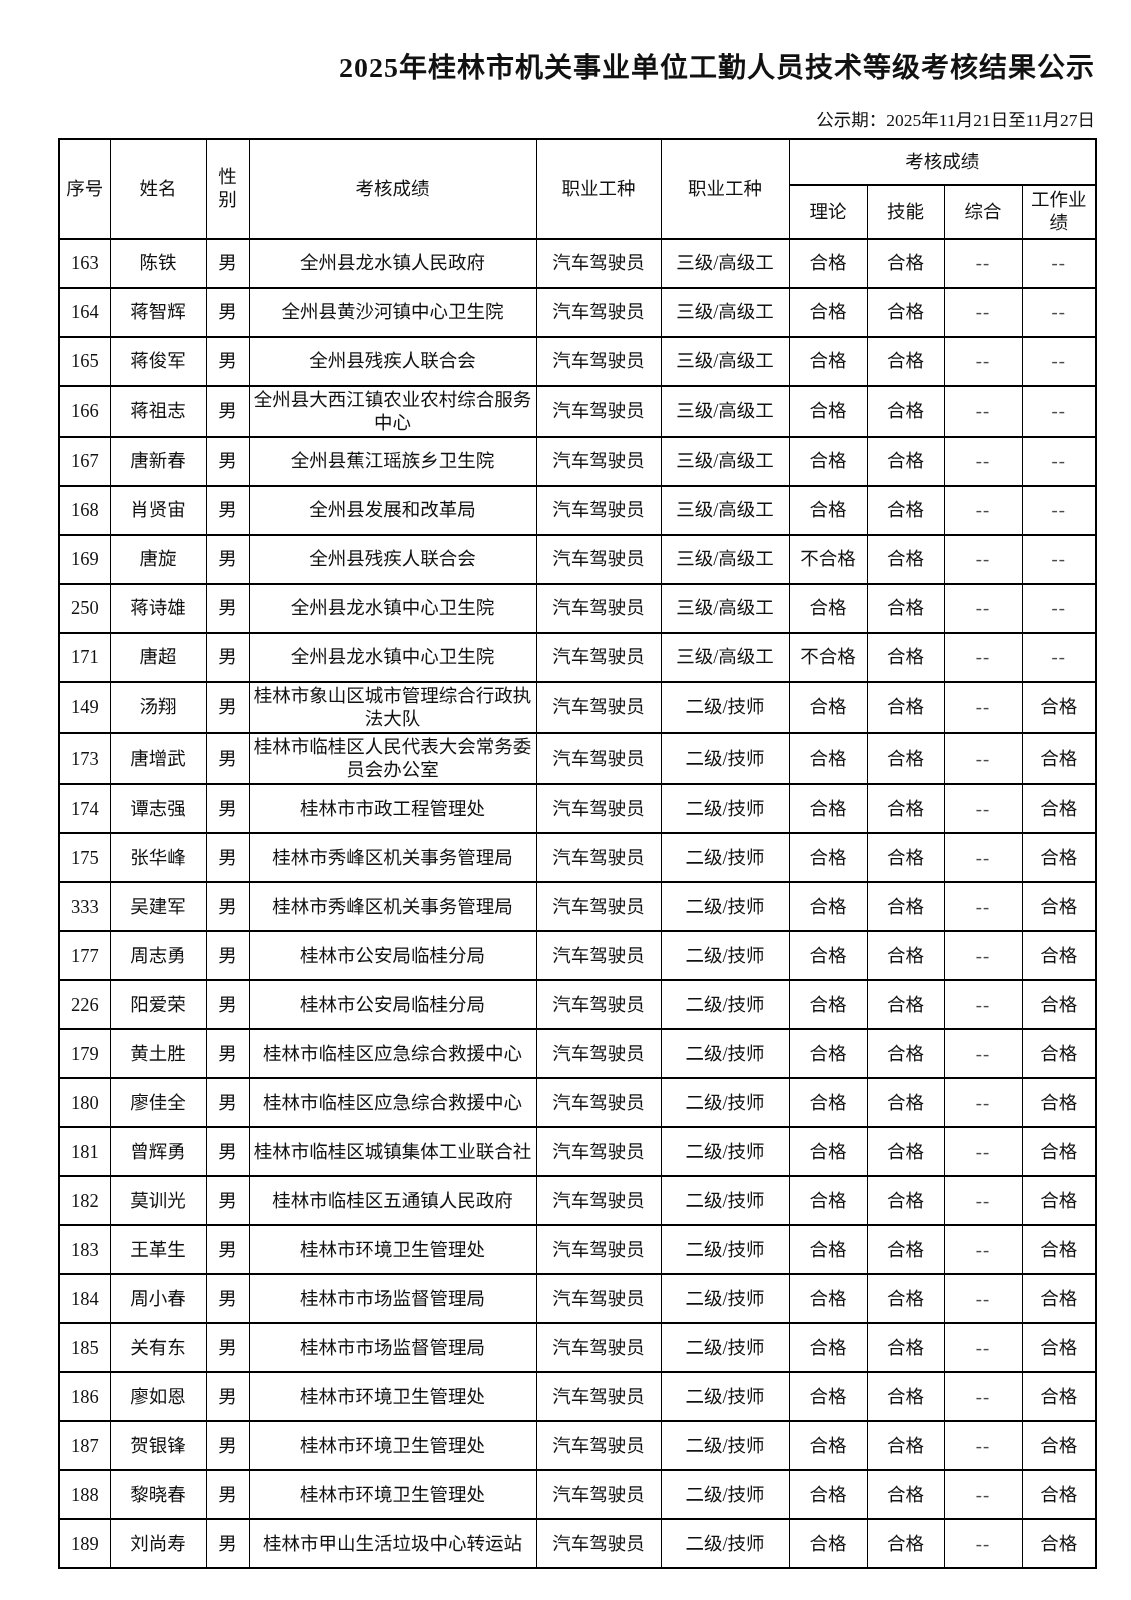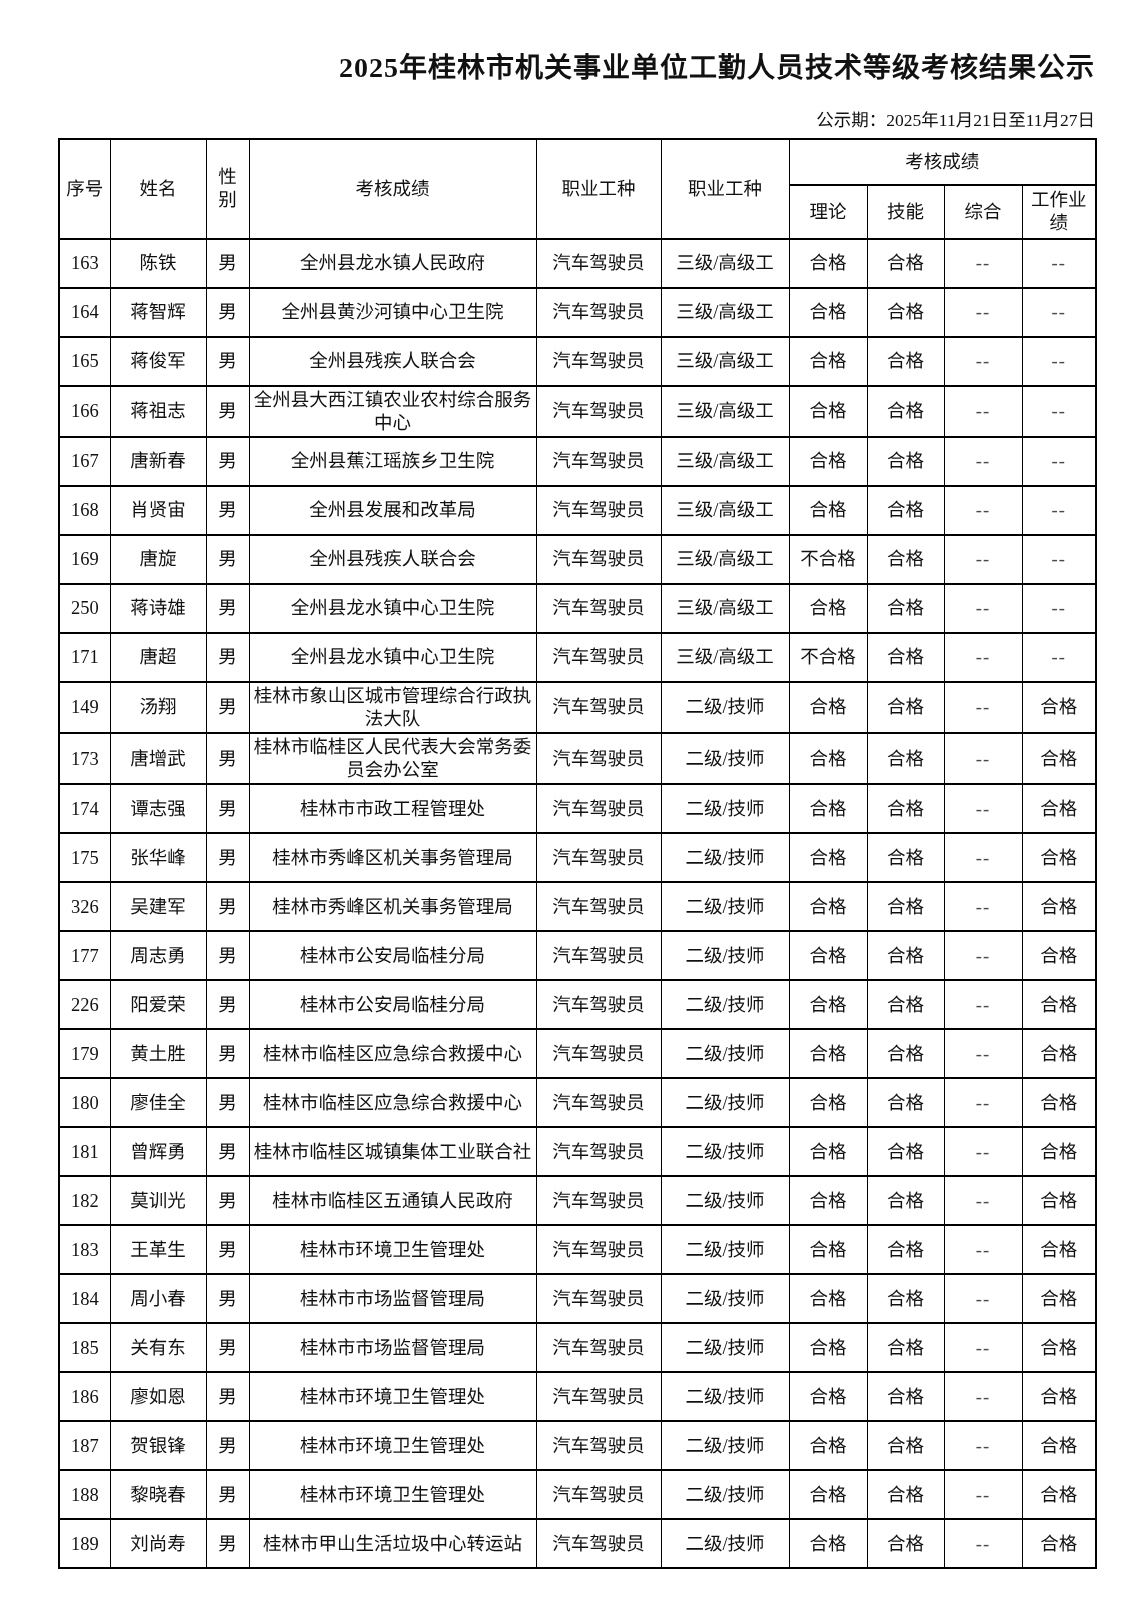--- a/index.html
+++ b/index.html
@@ -263,21 +263,21 @@
     <td>男</td>
     <td>桂林市秀峰区机关事务管理局</td>
     <td>汽车驾驶员</td>
     <td>二级/技师</td>
     <td>合格</td>
     <td>合格</td>
     <td class="dash">--</td>
     <td>合格</td>
   </tr>
           <tr>
-    <td>326</td>
+    <td>333</td>
     <td>吴建军</td>
     <td>男</td>
     <td>桂林市秀峰区机关事务管理局</td>
     <td>汽车驾驶员</td>
     <td>二级/技师</td>
     <td>合格</td>
     <td>合格</td>
     <td class="dash">--</td>
     <td>合格</td>
   </tr>

